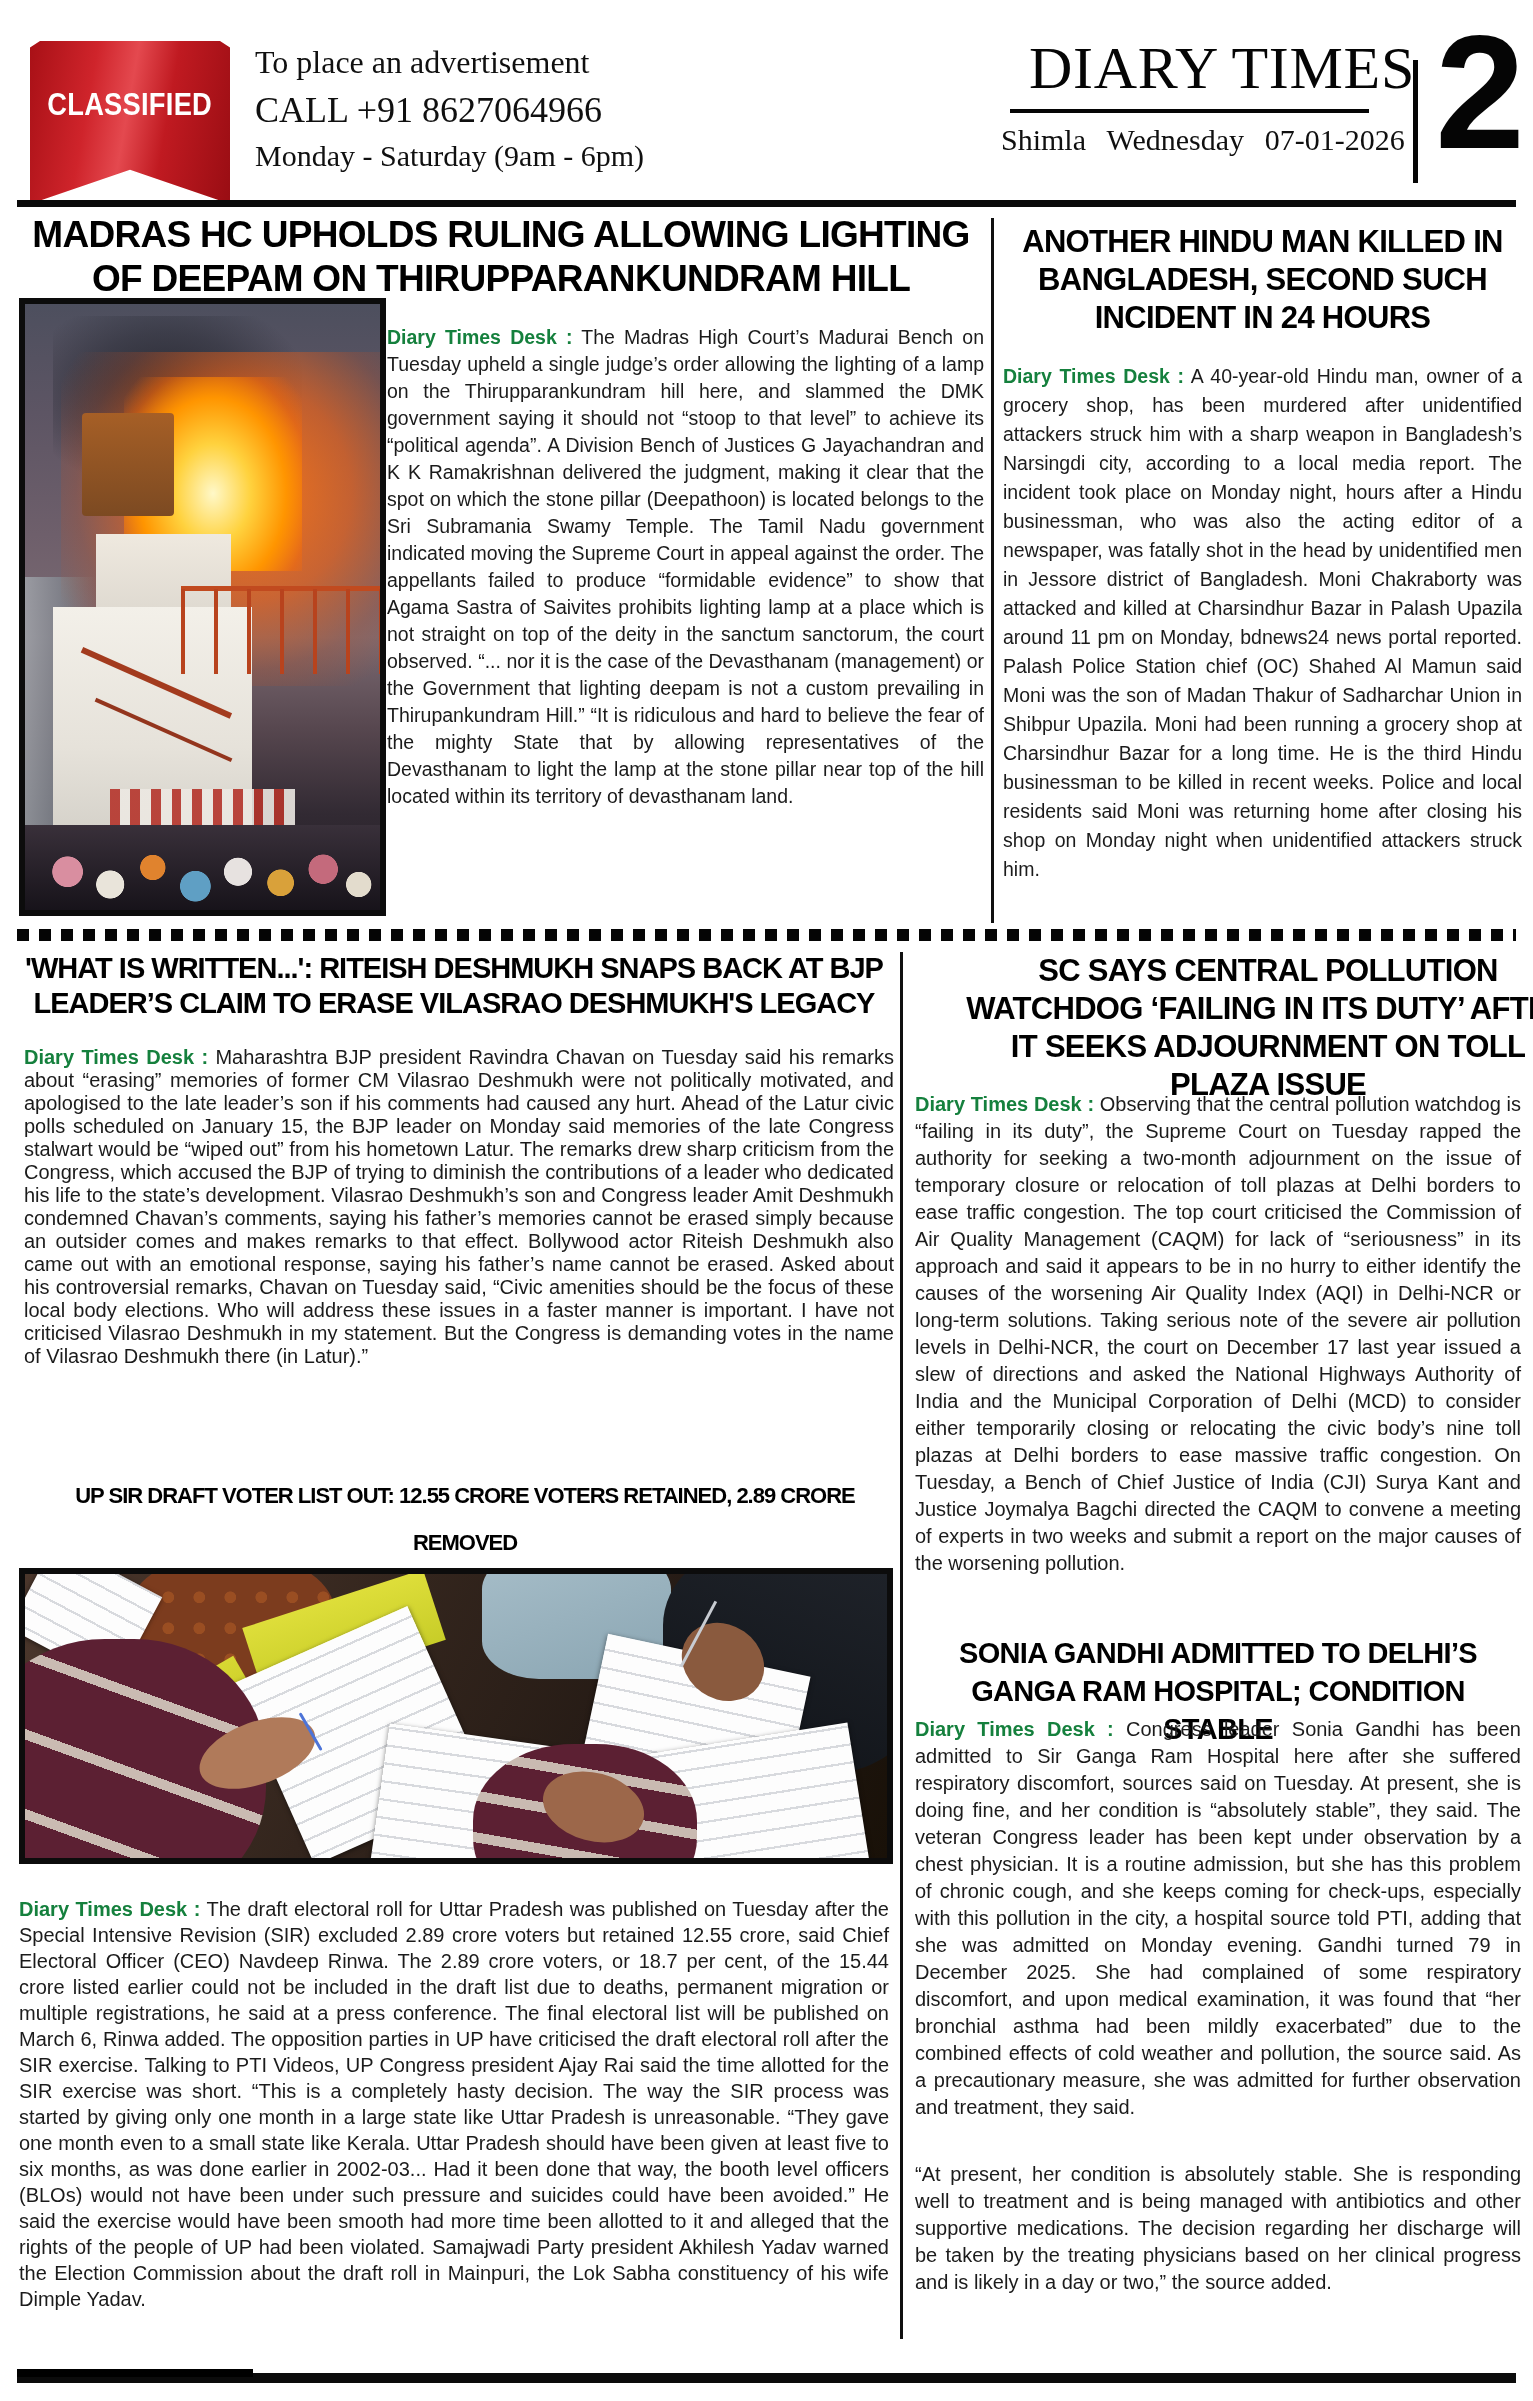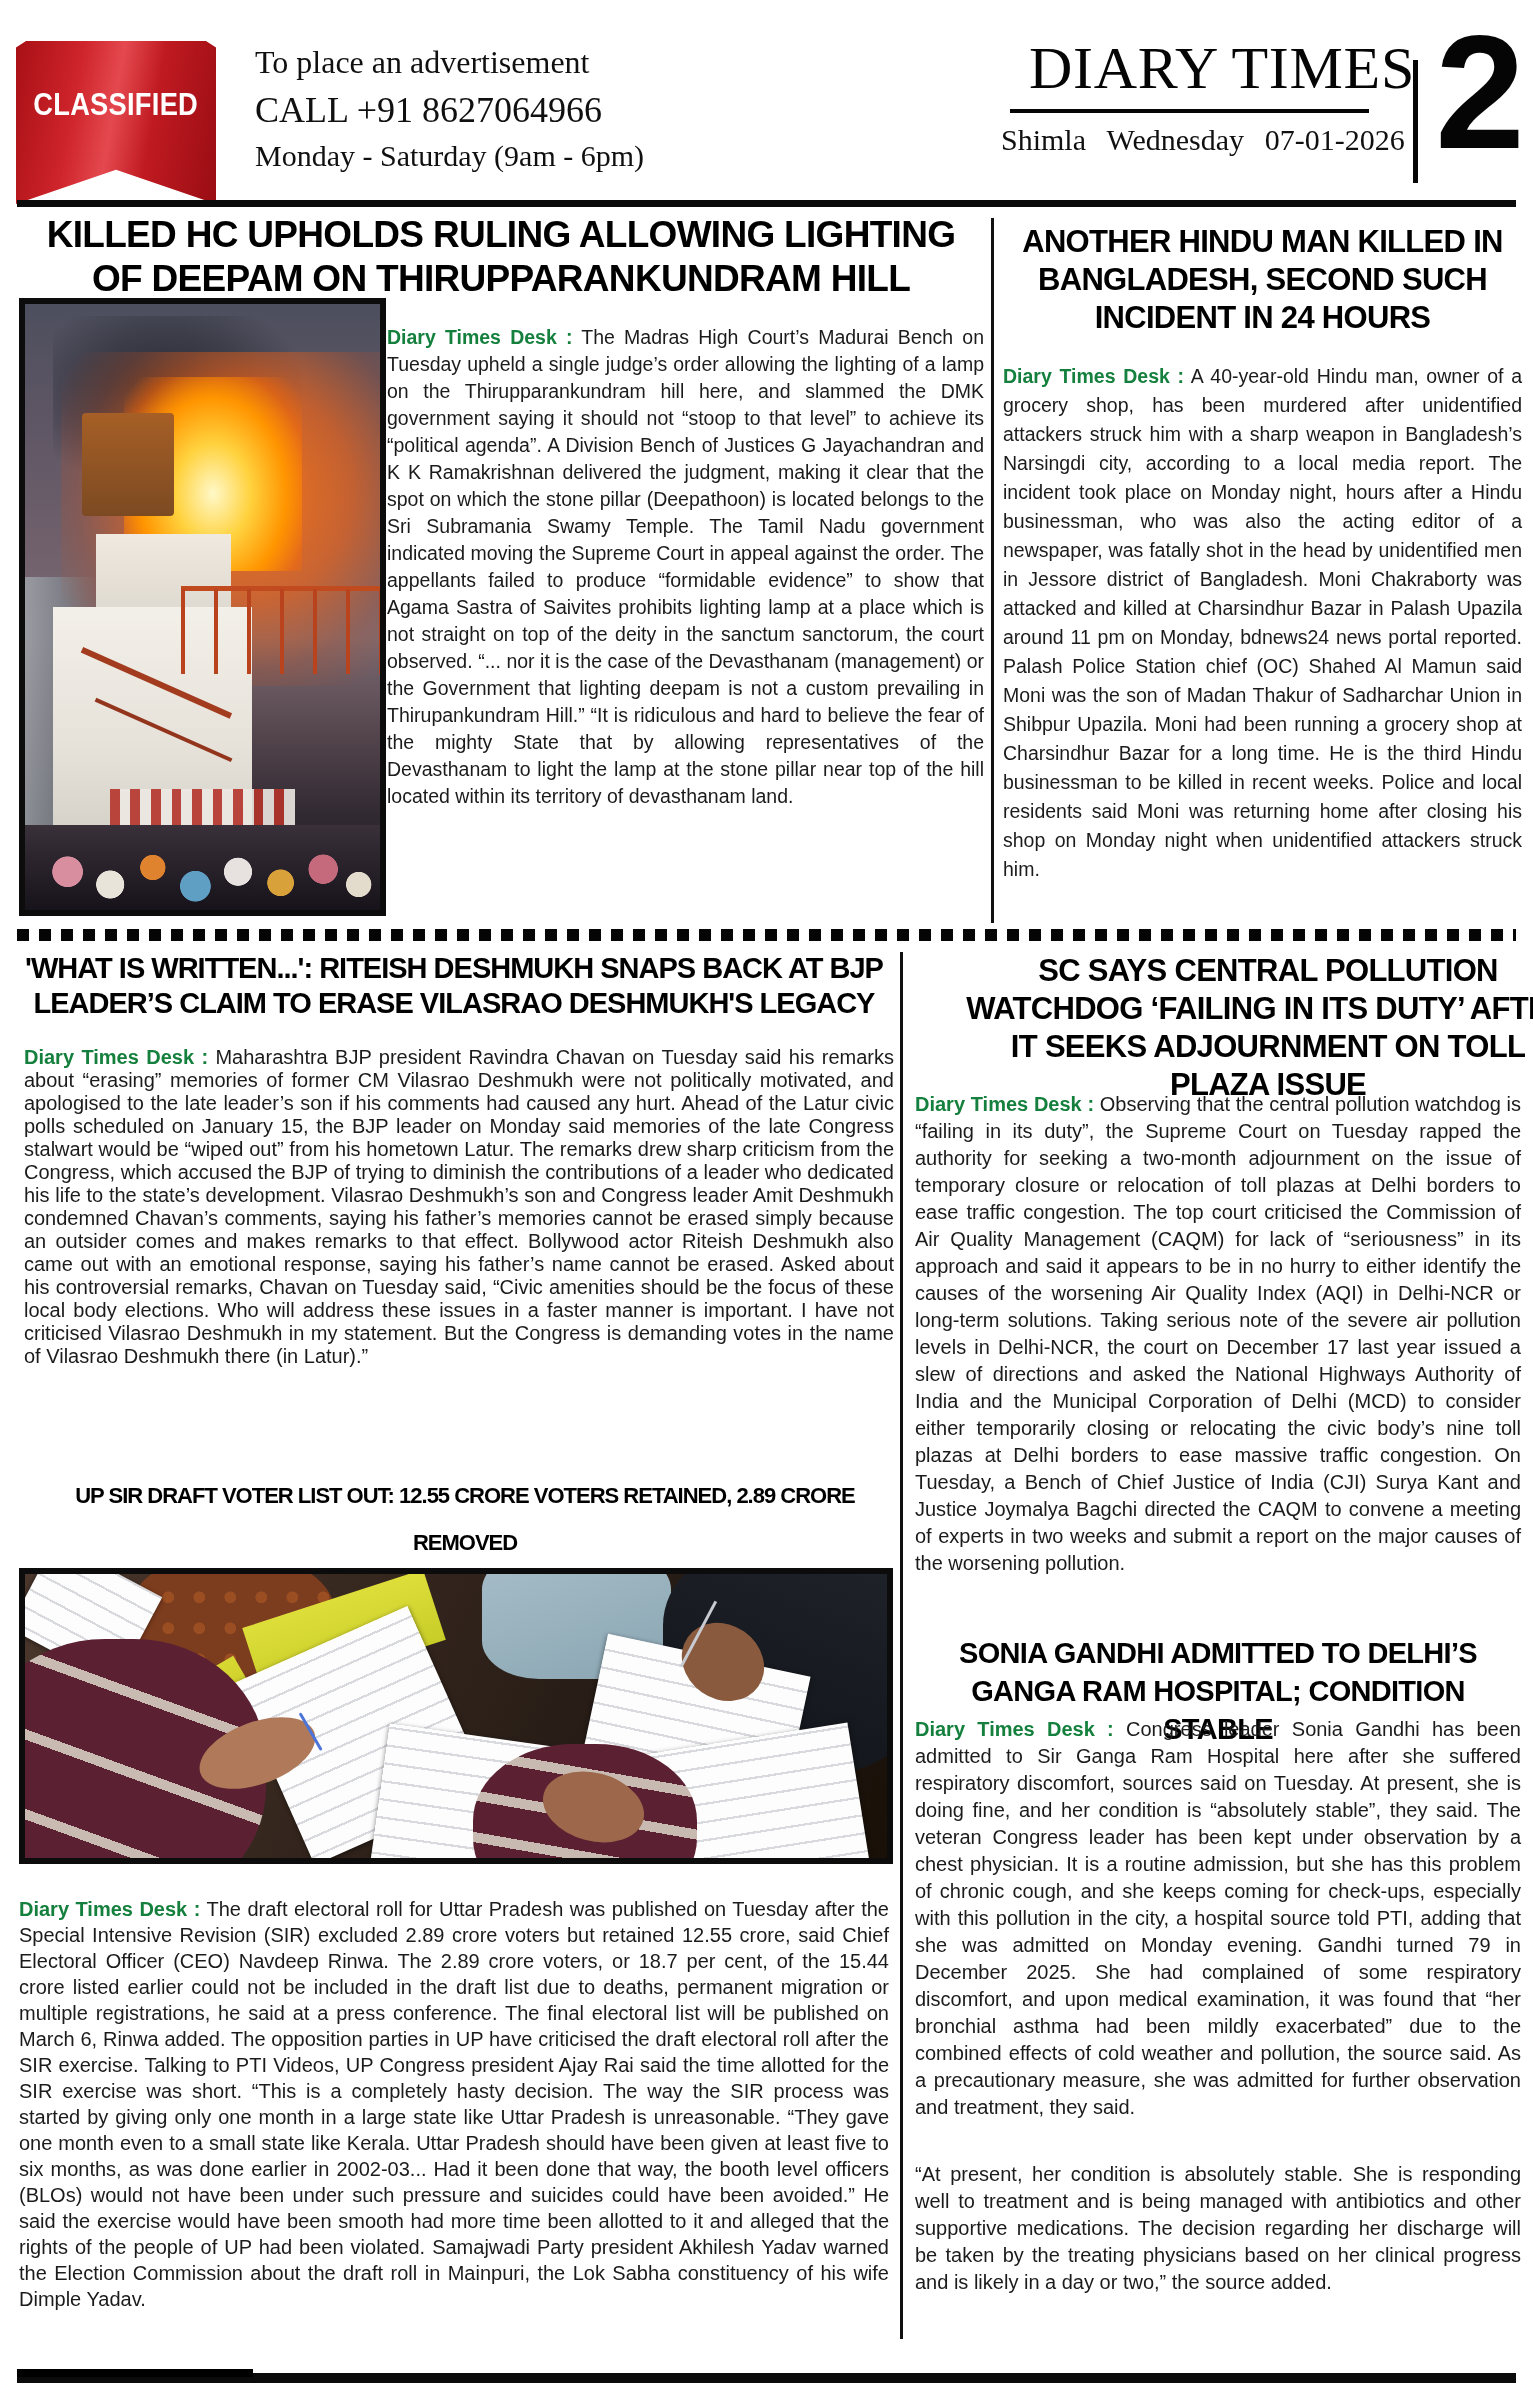--- a/index.html
+++ b/index.html
@@ -1,19 +1,19 @@
 <!DOCTYPE html>
 <html style="font-size:11px"><head>
 <meta charset="utf-8">
 <style>
   html,body{margin:0;padding:0;background:#888;}
   #page{position:relative;width:1533px;height:2401px;background:#fff;overflow:hidden;
         font-family:"Liberation Sans",sans-serif;color:#1c1c1c;}
   
-  .ribbon{position:absolute;left:16px;top:41px;width:200px;height:163px;
+  .ribbon{position:absolute;left:30px;top:41px;width:200px;height:163px;
     background:linear-gradient(100deg,#a81016 0%,#cf242b 30%,#e4494f 48%,#c01a21 66%,#990d13 100%);
     clip-path:polygon(0 4%,5% 0,95% 0,100% 4%,100% 100%,50% 79%,0 100%);
     display:flex;align-items:center;justify-content:center;}
   .ribbon span{color:#fff;font-weight:700;font-size:31px;letter-spacing:0.3px;
     transform:scaleX(.88) translateY(-18px);}
   .adinfo{position:absolute;left:255px;top:44px;font-family:"Liberation Serif",serif;color:#101010;}
   .adinfo .l1{font-size:32px;}
   .adinfo .l2{font-size:36px;margin-top:8.2px;}
   .adinfo .l3{font-size:30px;margin-top:8.2px;}
   .masthead{position:absolute;left:963px;top:34px;width:452px;text-align:right;}
@@ -143,21 +143,21 @@
     <div class="paper-name">DIARY TIMES</div>
     <div class="mast-rule"></div>
     <div class="dateline">
       <span>Shimla</span><span>Wednesday</span><span>07-01-2026</span>
     </div>
   </div>
   <div class="mast-divider"></div>
   <div class="page-num">2</div>
   <div class="hdr-rule"></div>
 
-  <div class="headline a1-headline">KILLED HC UPHOLDS RULING ALLOWING LIGHTING OF DEEPAM ON THIRUPPARANKUNDRAM HILL</div>
+  <div class="headline a1-headline">MADRAS HC UPHOLDS RULING ALLOWING LIGHTING OF DEEPAM ON THIRUPPARANKUNDRAM HILL</div>
   <div class="photo1">
     <div class="water"></div>
     <div class="smoke"></div>
     <div class="glow"></div>
     <div class="flame"></div>
     <div class="tank"></div>
     <div class="pillar-top"></div>
     <div class="pillar"></div>
     <div class="stripes"></div>
     <div class="rail-h"></div>

